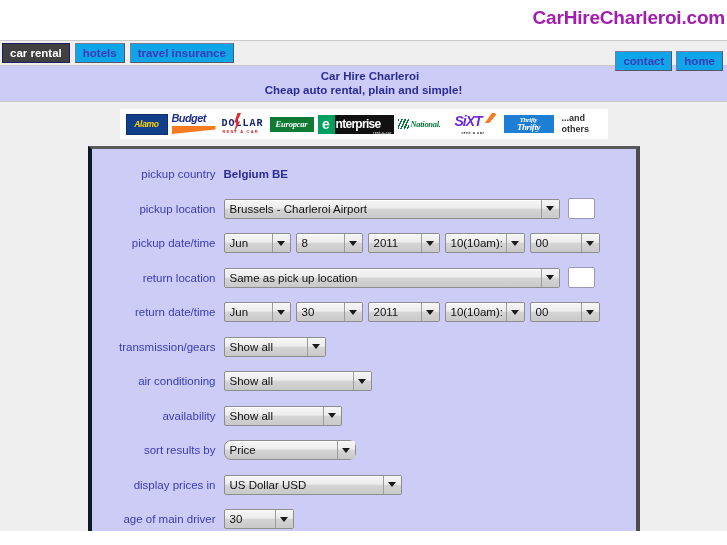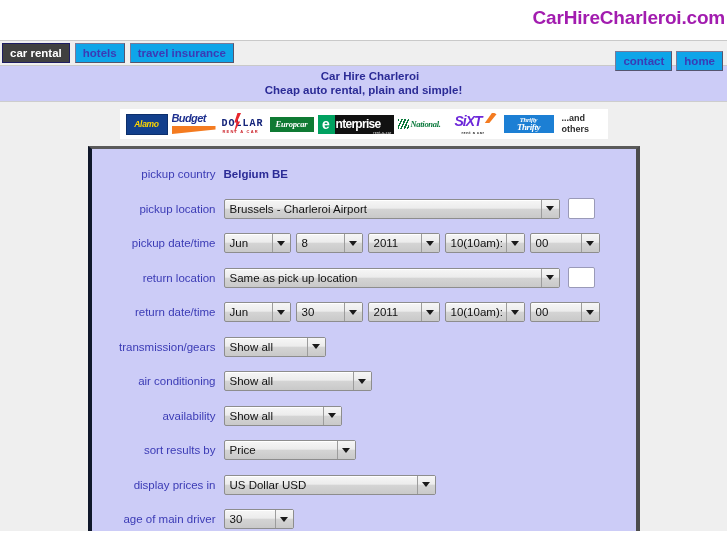--- a/index.html
+++ b/index.html
@@ -340,22 +340,22 @@
 
   .w-loc   { width: 336px; }
   .w-mon   { width: 67px; }
   .w-day   { width: 67px; }
   .w-year  { width: 72px; }
   .w-hour  { width: 80px; }
   .w-min   { width: 70px; }
   .w-trans { width: 102px; }
   .w-air   { width: 148px; }
   .w-avail { width: 118px; }
-  .w-sort  { width: 132px; }
-  .w-curr  { width: 212px; }
+  .w-sort  { width: 132px; border-radius: 7px; }
+  .w-curr  { width: 178px; }
   .w-age   { width: 70px; }
 </style>
 </head>
 <body>
 
 <div class="brandbar">
   <div class="brandtitle">CarHireCharleroi.com</div>
 </div>
 
 <div class="navbar">

